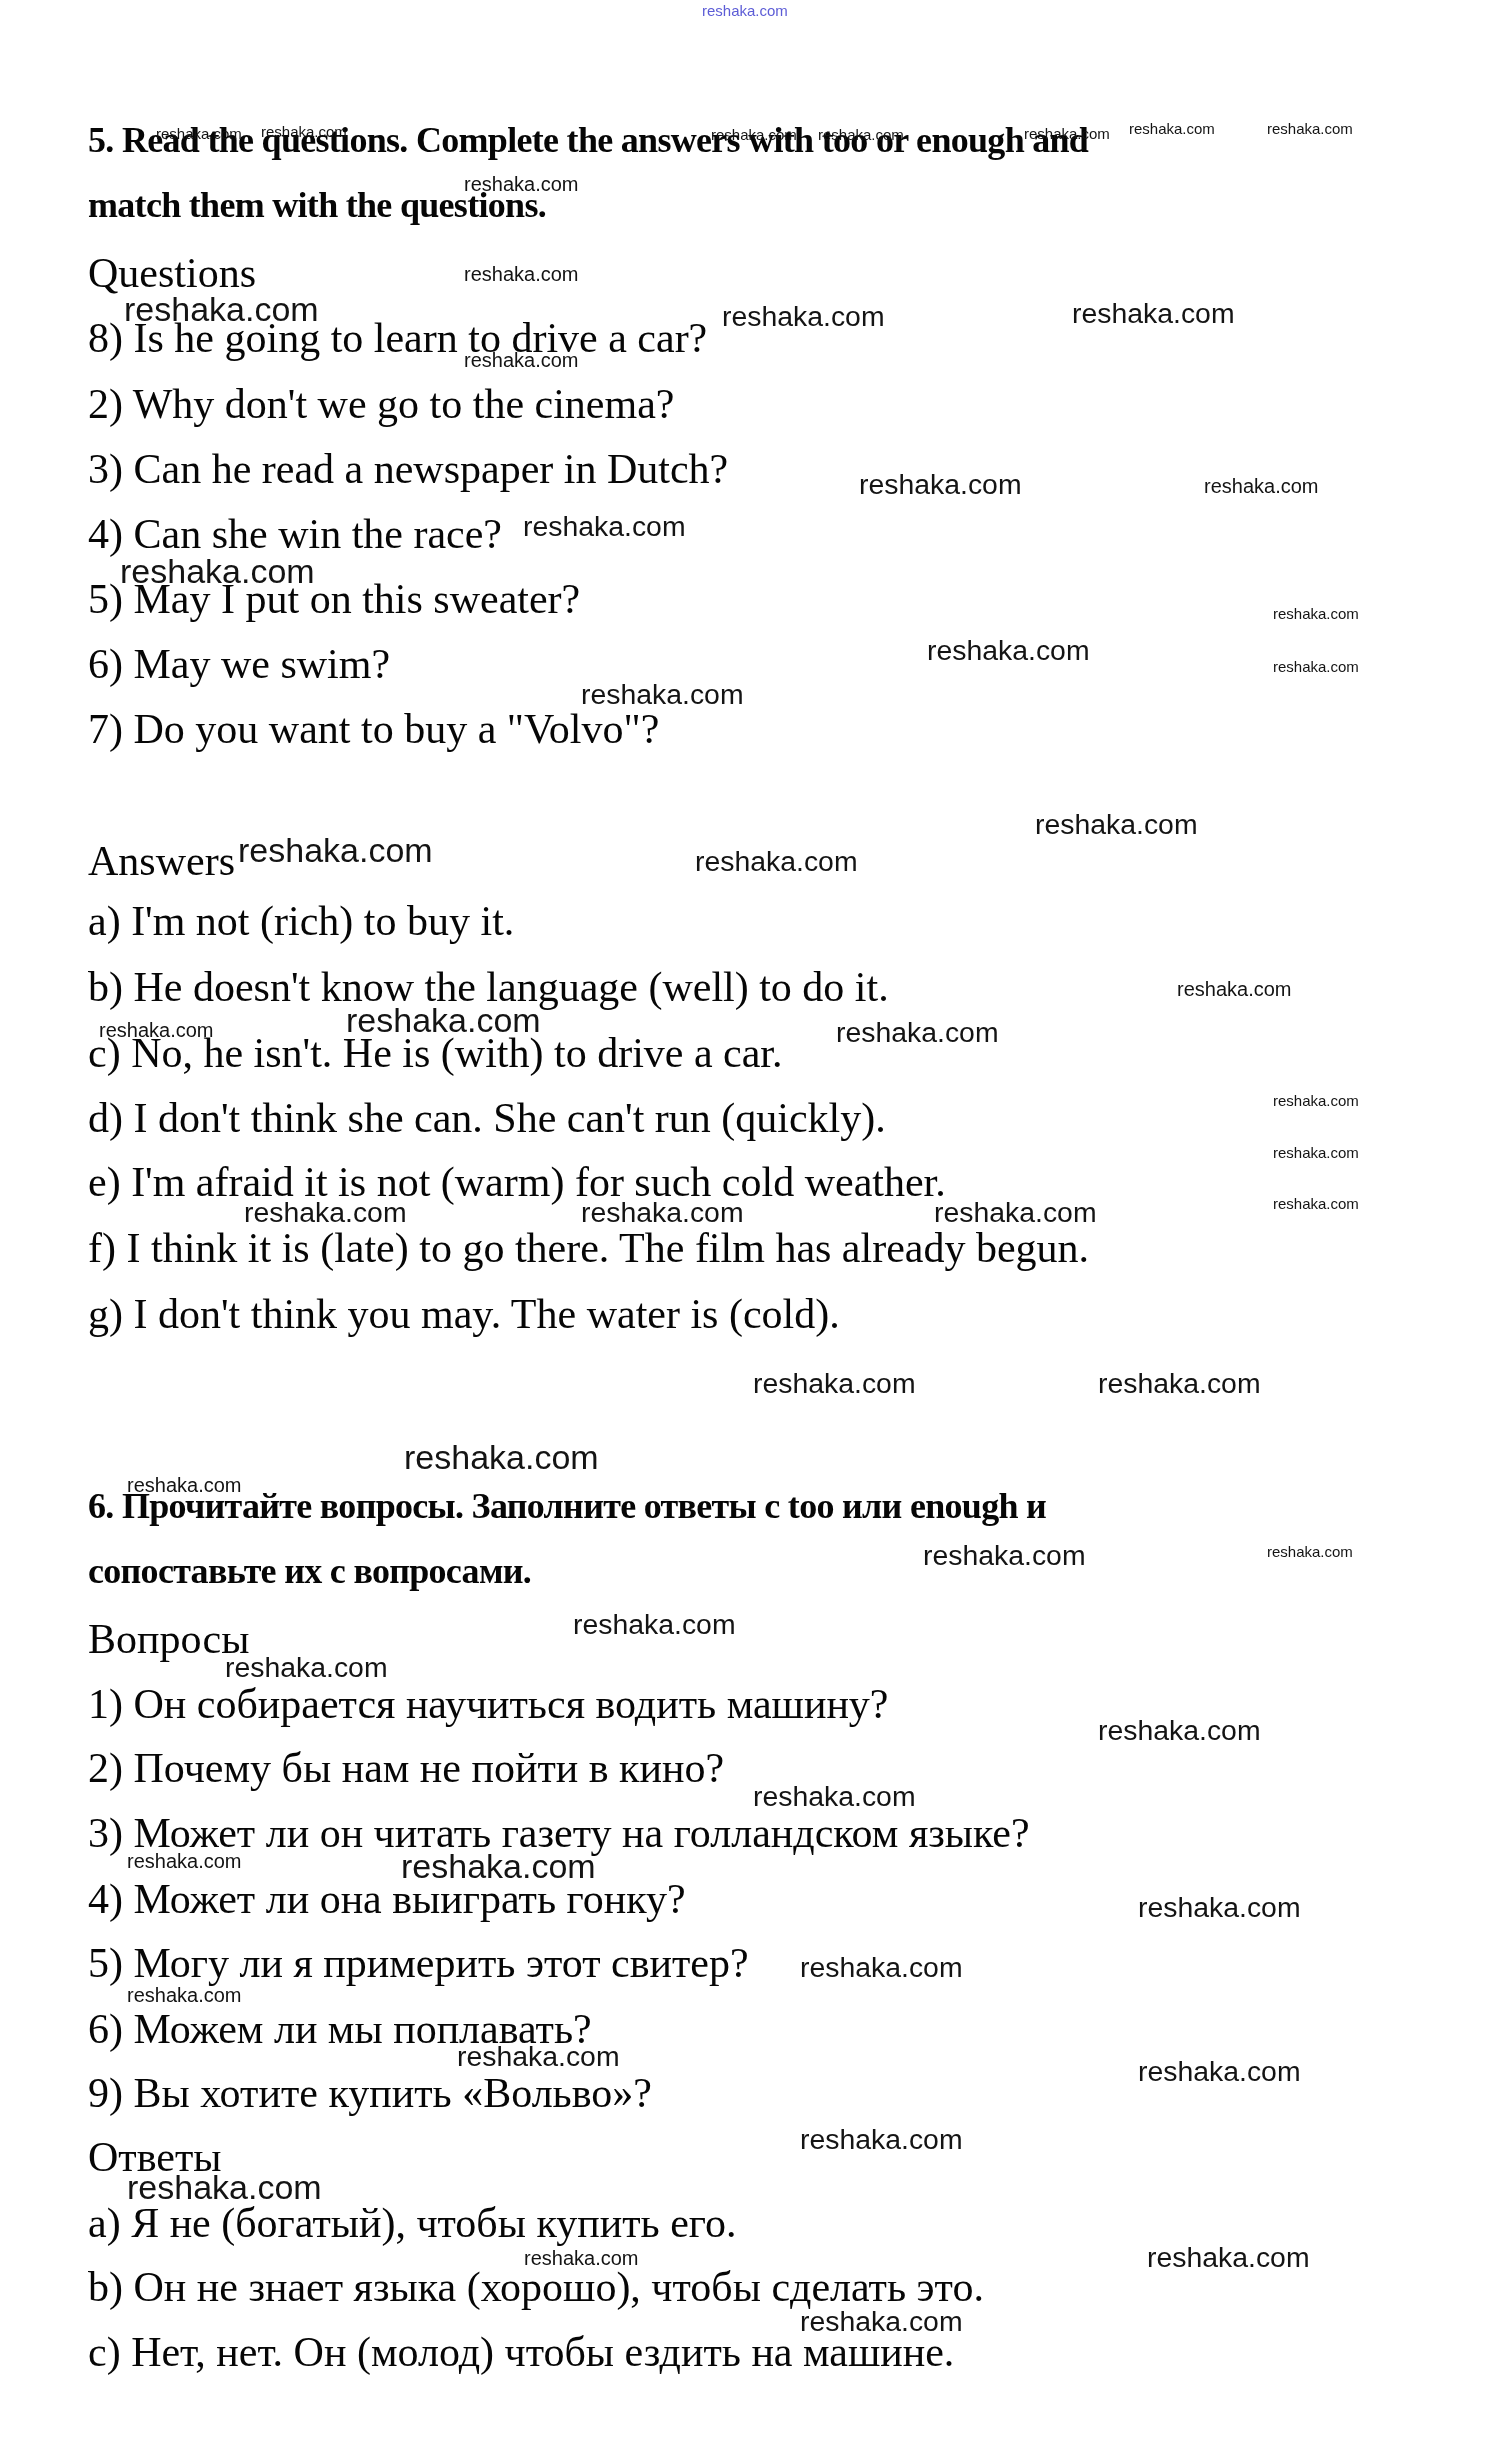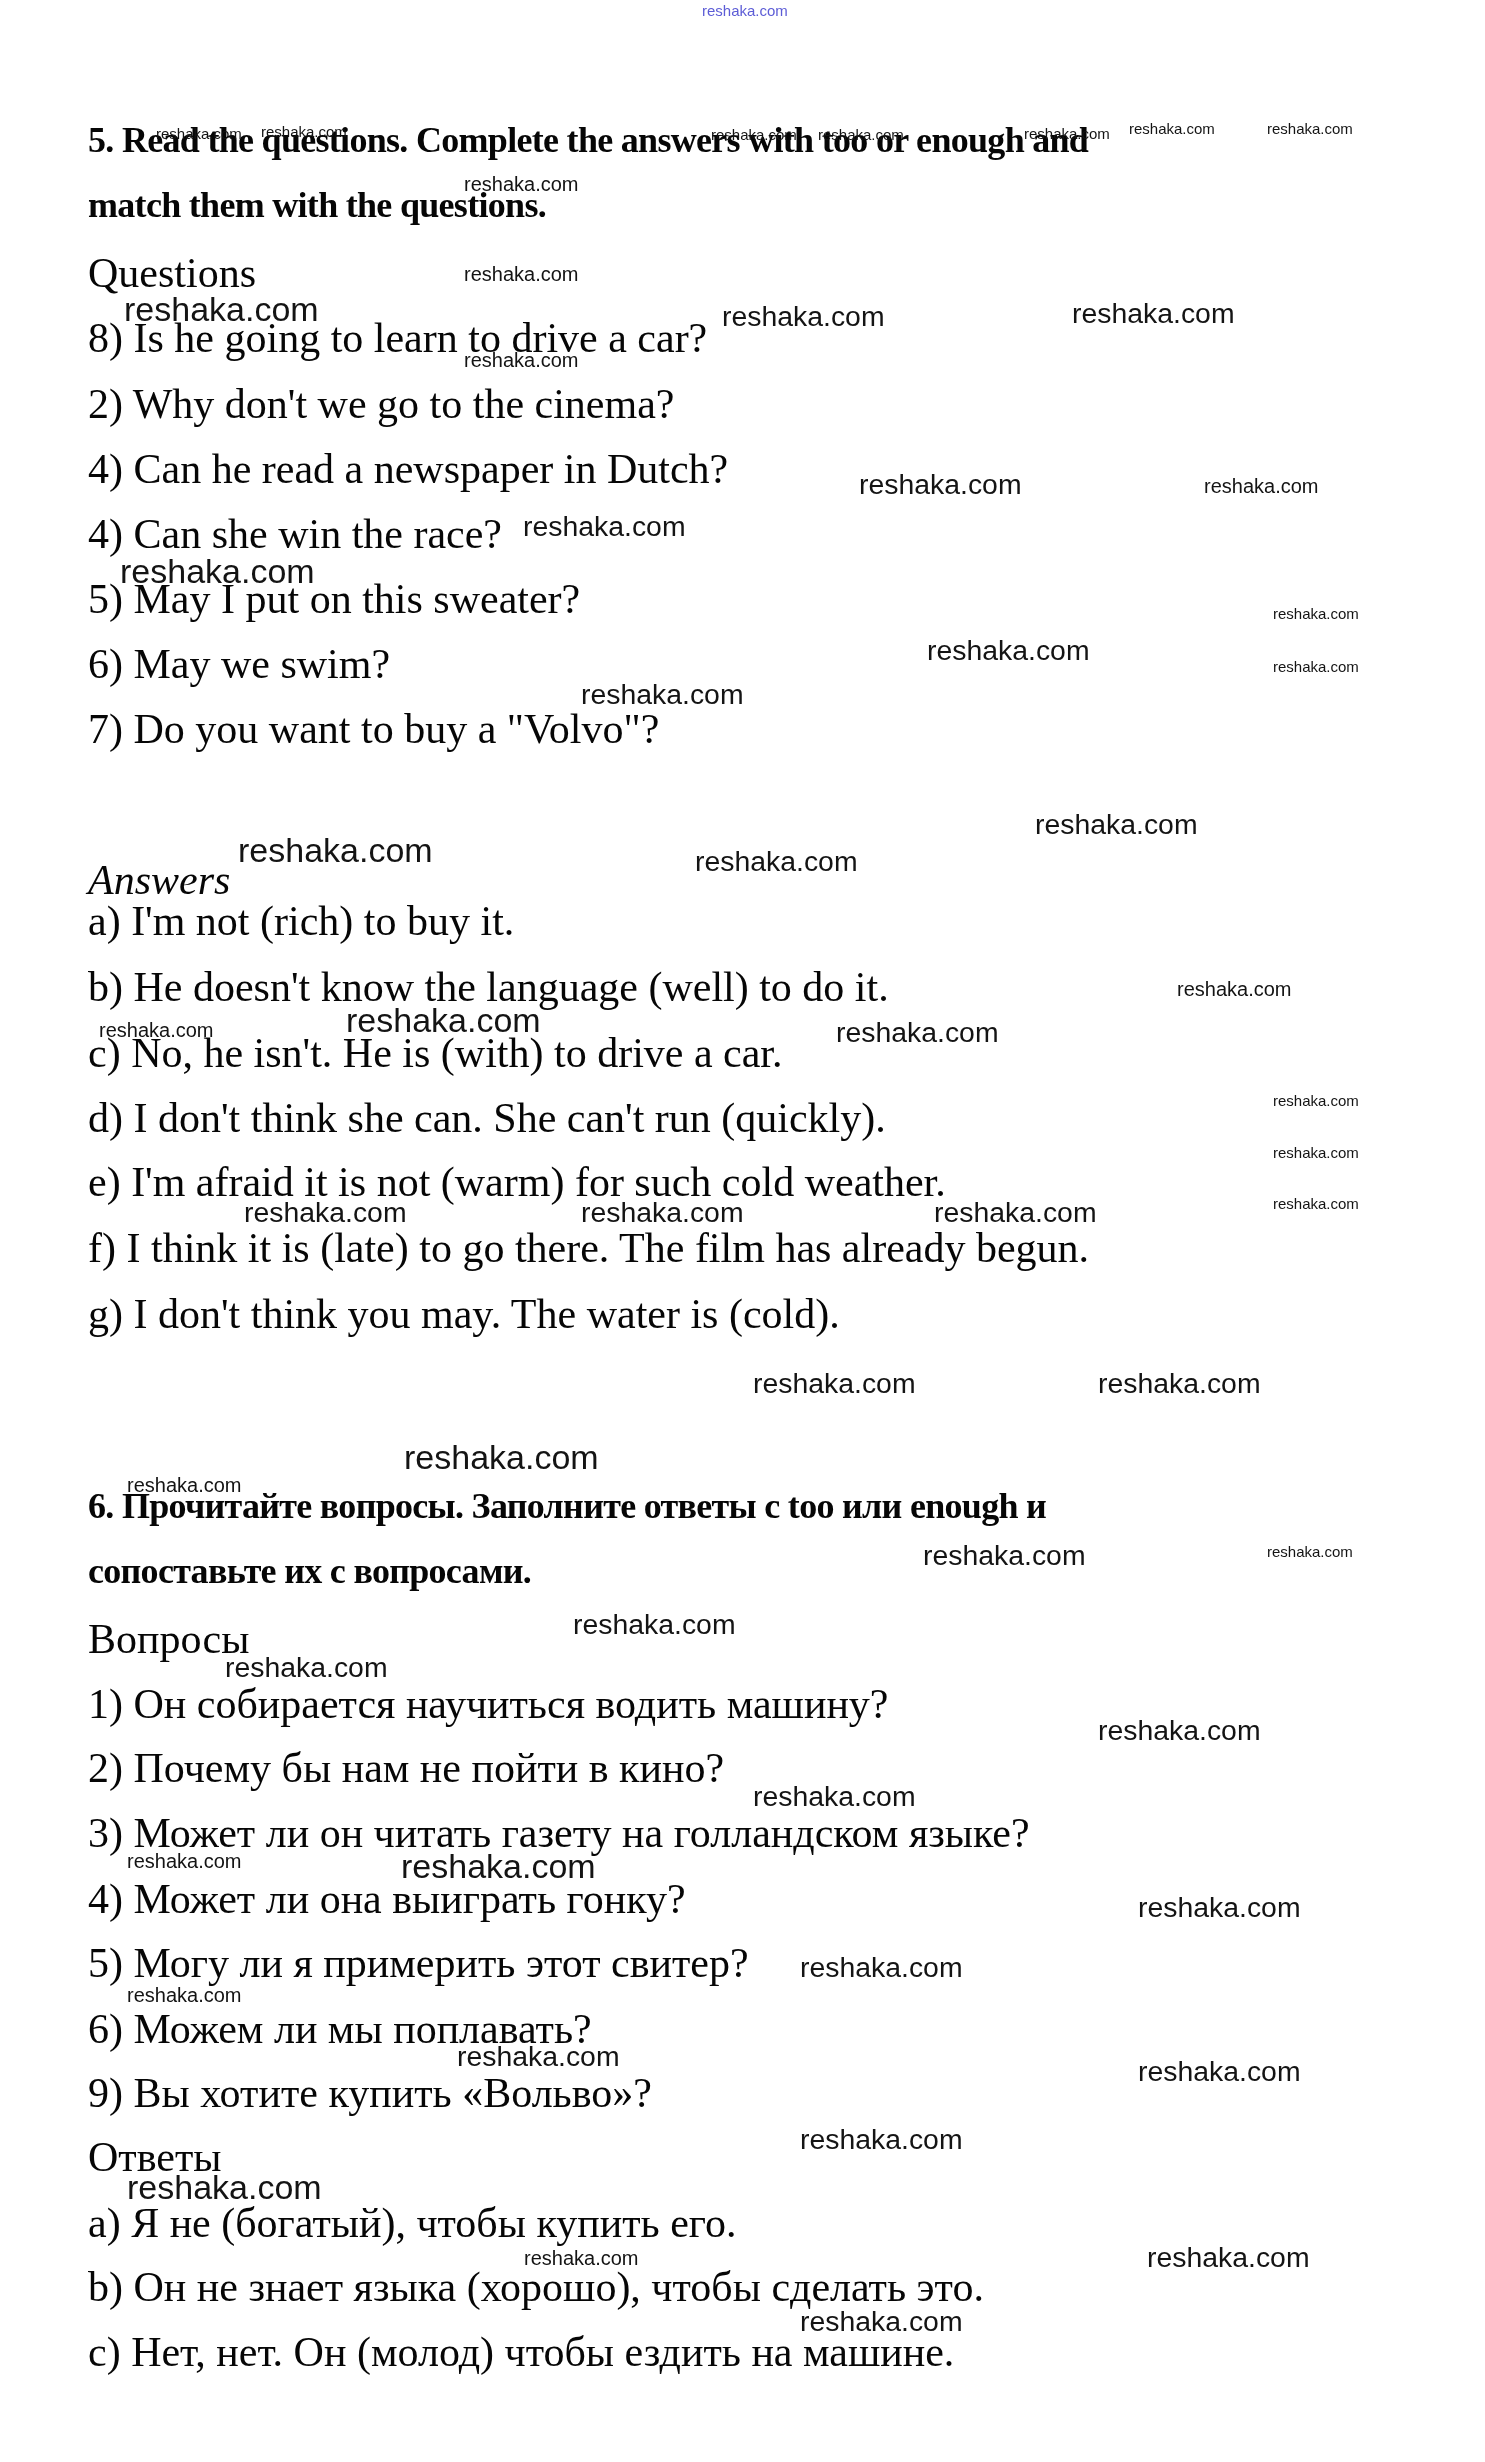--- a/index.html
+++ b/index.html
@@ -40,26 +40,26 @@
 </head>
 <body>
 
 <div class="page" id="page" style="width: 1485px; height: 2462px; background: rgb(255, 255, 255);">
   <section id="exercise-english">
       <div class="line bold" style="top: 119px; left: 88px;">5. Read the questions. Complete the answers with too or enough and</div>
       <div class="line bold" style="top: 184px; left: 88px;">match them with the questions.</div>
       <div class="line" style="top: 249px; left: 88px;">Questions</div>
       <div class="line" style="top: 314px; left: 88px;">8) Is he going to learn to drive a car?</div>
       <div class="line" style="top: 380px; left: 88px;">2) Why don't we go to the cinema?</div>
-      <div class="line" style="top: 445px; left: 88px;">4) Can he read a newspaper in Dutch?</div>
+      <div class="line" style="top: 445px; left: 88px;">3) Can he read a newspaper in Dutch?</div>
       <div class="line" style="top: 510px; left: 88px;">4) Can she win the race?</div>
       <div class="line" style="top: 575px; left: 88px;">5) May I put on this sweater?</div>
       <div class="line" style="top: 640px; left: 88px;">6) May we swim?</div>
       <div class="line" style="top: 705px; left: 88px;">7) Do you want to buy a "Volvo"?</div>
-      <div class="line" style="top: 856px; left: 88px; font-style: italic;">Answers</div>
+      <div class="line" style="top: 837px; left: 88px;">Answers</div>
       <div class="line" style="top: 897px; left: 88px;">a) I'm not (rich) to buy it.</div>
       <div class="line" style="top: 963px; left: 88px;">b) He doesn't know the language (well) to do it.</div>
       <div class="line" style="top: 1029px; left: 88px;">c) No, he isn't. He is (with) to drive a car.</div>
       <div class="line" style="top: 1094px; left: 88px;">d) I don't think she can. She can't run (quickly).</div>
       <div class="line" style="top: 1158px; left: 88px;">e) I'm afraid it is not (warm) for such cold weather.</div>
       <div class="line" style="top: 1224px; left: 88px;">f) I think it is (late) to go there. The film has already begun.</div>
       <div class="line" style="top: 1290px; left: 88px;">g) I don't think you may. The water is (cold).</div>
     </section>
   <section id="exercise-russian">
       <div class="line bold" style="top: 1485px; left: 88px;">6. Прочитайте вопросы. Заполните ответы с too или enough и</div>

